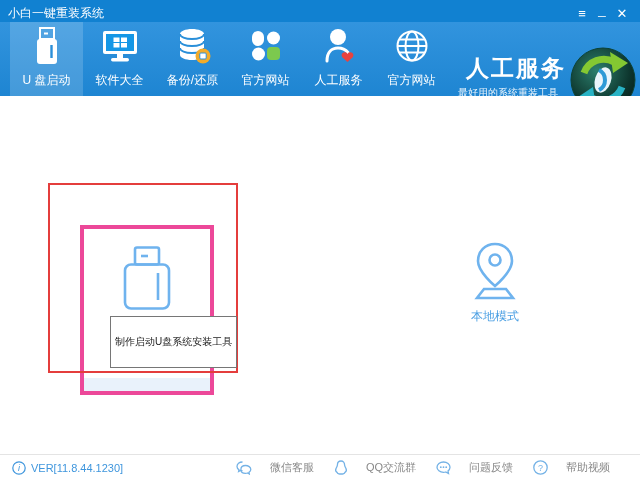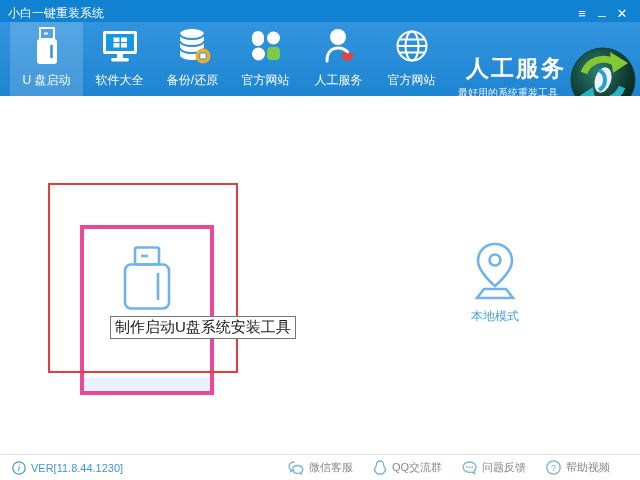--- a/index.html
+++ b/index.html
@@ -29,31 +29,31 @@
   .content{position:absolute;top:96px;left:0;right:0;bottom:25px;background:#fff;}
   .annotation{position:absolute;left:48px;top:87px;width:190px;height:190px;
               border:2px solid #e43d3c;box-sizing:border-box;z-index:5;pointer-events:none;}
   .usb-card{position:absolute;left:80px;top:129px;width:134px;height:170px;
             border:4px solid #ec4899;box-sizing:border-box;background:#fff;text-align:center;cursor:pointer;}
   .usb-card .mode-icon{margin-top:17px;}
   .band{position:absolute;bottom:0;left:0;right:0;height:13px;background:#e9f2fb;}
   .mode-label{font-size:12px;color:#4a9fe3;white-space:nowrap;}
   .usb-card .mode-label{margin-top:4px;}
   .tooltip{position:absolute;left:110px;top:220px;background:#fff;border:1px solid #767676;
-           font-size:15px;color:#1a1a1a;padding:1px 4px;white-space:nowrap;z-index:6;}
+           font-size:10px;color:#1a1a1a;padding:18px 4px;white-space:nowrap;z-index:6;}
   .mode{position:absolute;text-align:center;cursor:pointer;width:80px;}
   .mode-iso{left:286px;top:148px;}
   .mode-local{left:455px;top:146px;}
   .mode .mode-label{margin-top:4px;}
   
   .statusbar{position:absolute;left:0;right:0;bottom:0;height:25px;border-top:1px solid #e4e4e4;
              background:#fff;display:flex;align-items:center;font-size:11px;}
   .version{display:flex;align-items:center;gap:5px;margin-left:12px;color:#3f96dd;cursor:pointer;}
   .links{margin-left:auto;display:flex;align-items:center;margin-right:30px;}
-  .link{display:flex;align-items:center;gap:5px;color:#888;margin-left:20px;cursor:pointer;white-space:nowrap;}
+  .link{display:flex;align-items:center;gap:18px;color:#888;margin-left:20px;cursor:pointer;white-space:nowrap;}
   .icon{display:inline-flex;align-items:center;justify-content:center;}
 </style>
 </head>
 <body>
 
 <div class="window">
 
   <div class="titlebar">
     <span class="title">小白一键重装系统</span>
     <div class="controls">

